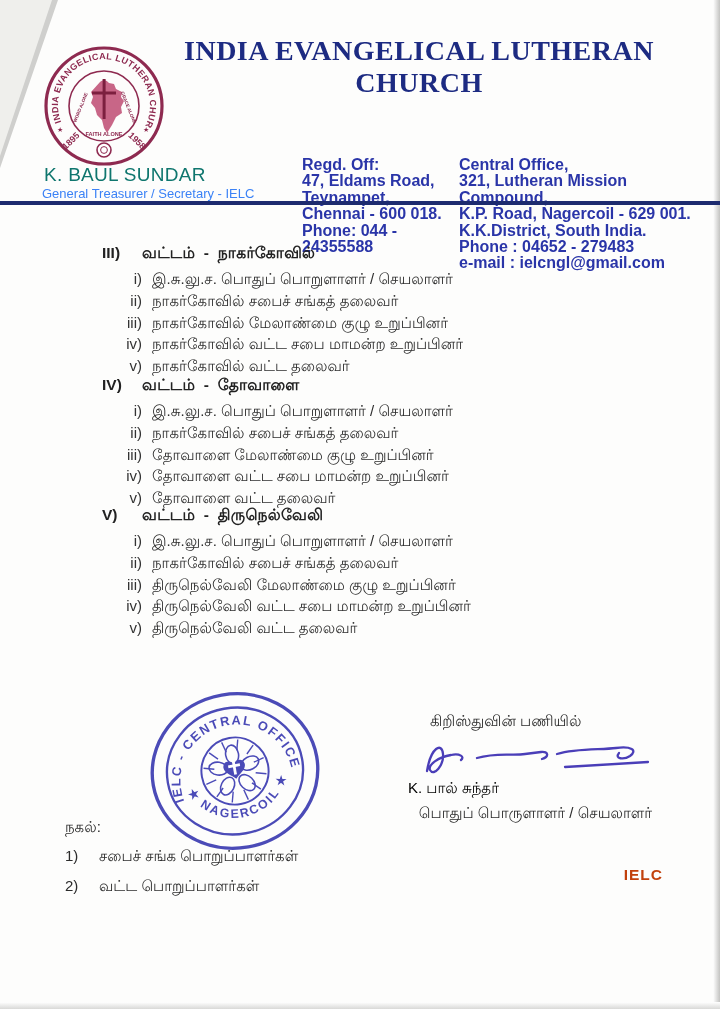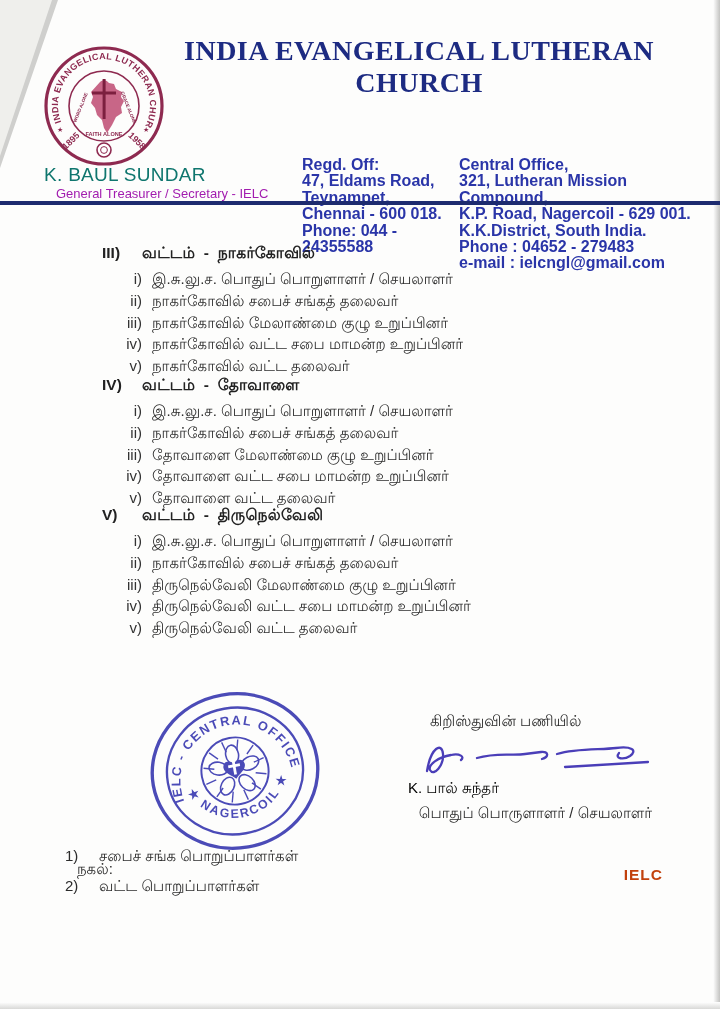--- a/index.html
+++ b/index.html
@@ -24,21 +24,21 @@
     text-align:center; font-family:"Liberation Serif", serif; font-weight:bold;
     font-size:28px; letter-spacing:.5px; color:#1d2b82; }
   .reg-lines { position:absolute; left:168px; top:73px; width:528px; text-align:center;
     font-size:12.8px; font-style:italic; font-weight:bold; color:#2a35a8; line-height:17px; }
   .addr { position:absolute; top:110px; font-size:16px; font-weight:bold;
     color:#2a35a8; line-height:16.4px;margin-top:47px; }
   .addr-regd { left:302px; width:155px; }
   .addr-central { left:459px; width:235px; }
   .officer-name { position:absolute; left:44px; top:164px; font-size:19px;
     font-weight:normal; color:#0f766e; letter-spacing:.3px; }
-  .officer-title { position:absolute; left:56px; top:186px; font-size:13px; color:#a21caf; }
+  .officer-title { position:absolute; left:42px; top:186px; font-size:13px; color:#3b82f6; }
   .header-rule { position:absolute; left:0; top:201px; width:720px; height:3.5px;
     background:#1d2b6f; }
 
   
   .section { position:absolute; left:102px; width:560px; font-size:15px; }
   .sec-head { display:flex; height:26px; font-weight:bold; color:#222; }
   .sec-num { width:40px; font-size:15.5px; }
   .sec-title { letter-spacing:.3px; font-size:15.5px; word-spacing:4px;text-align:right; }
   .sec-item { display:flex; height:21.8px; color:#2d2d2d; }
   .sec-marker { width:50px; text-align:right; padding-right:10px; color:#333; }
@@ -52,21 +52,21 @@
     text-align:left; font-size:15px; color:#2b2b2b; }
   .sig-svg { position:absolute; left:415px; top:731px; width:255px; height:52px; }
   .sig-name { position:absolute; left:408px; top:779px; width:255px;
     text-align:left; font-size:15px; color:#000000; }
   .sig-role { position:absolute; left:383px; top:804px; width:305px;
     text-align:center; font-size:15px; color:#2b2b2b; }
   .sig-org { position:absolute; left:408px; top:866px; width:255px; text-align:right;
     font-size:15.5px; font-weight:bold; letter-spacing:1px; color:#c2410c; }
 
   
-  .copies-label { position:absolute; left:77px; top:818px; font-size:15px; color:#2b2b2b;margin-top:42px; }
+  .copies-label { position:absolute; left:65px; top:818px; font-size:15px; color:#2b2b2b; }
   .copies-item { position:absolute; left:65px; display:flex; font-size:15px; color:#2b2b2b; }
   .copies-item.first { top:847px; } .copies-item.second { top:877px; }
   .copies-marker { width:26px; } .copies-text { margin-left:8px; }
 
   .logo { position:absolute; left:42px; top:44px; width:124px; height:124px; }
 </style>
 </head>
 <body>
 
 <div class="page">

